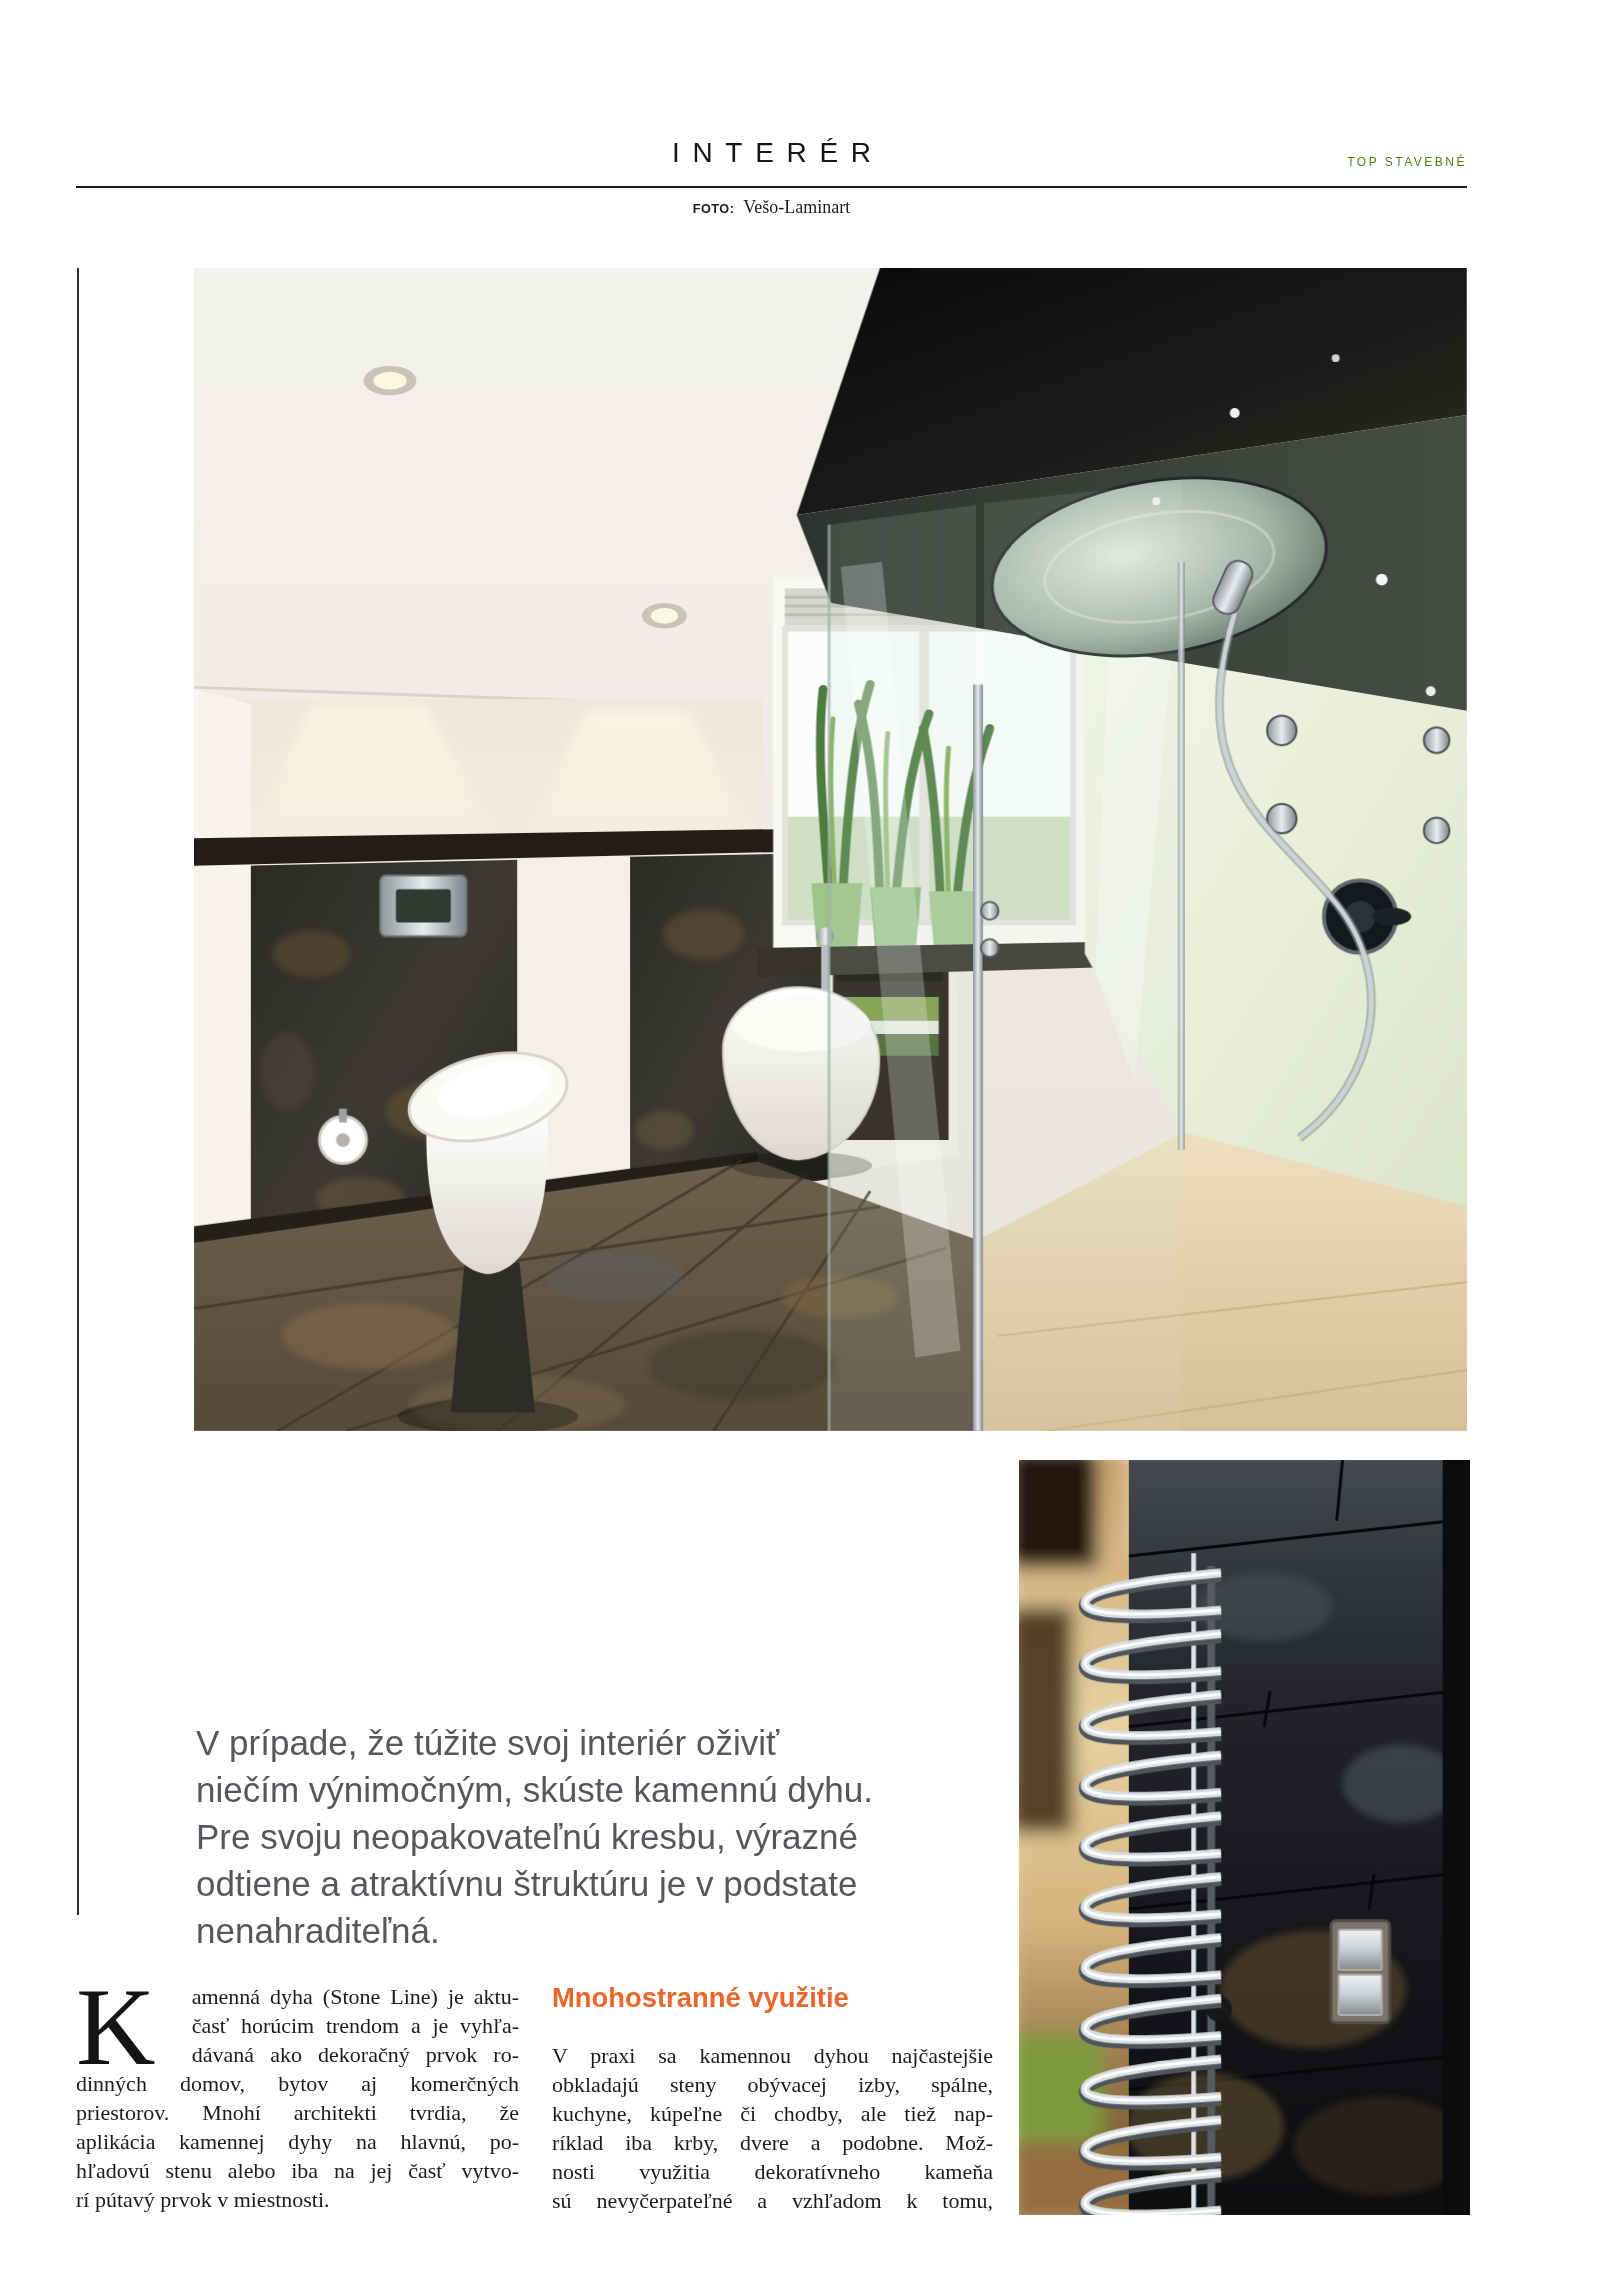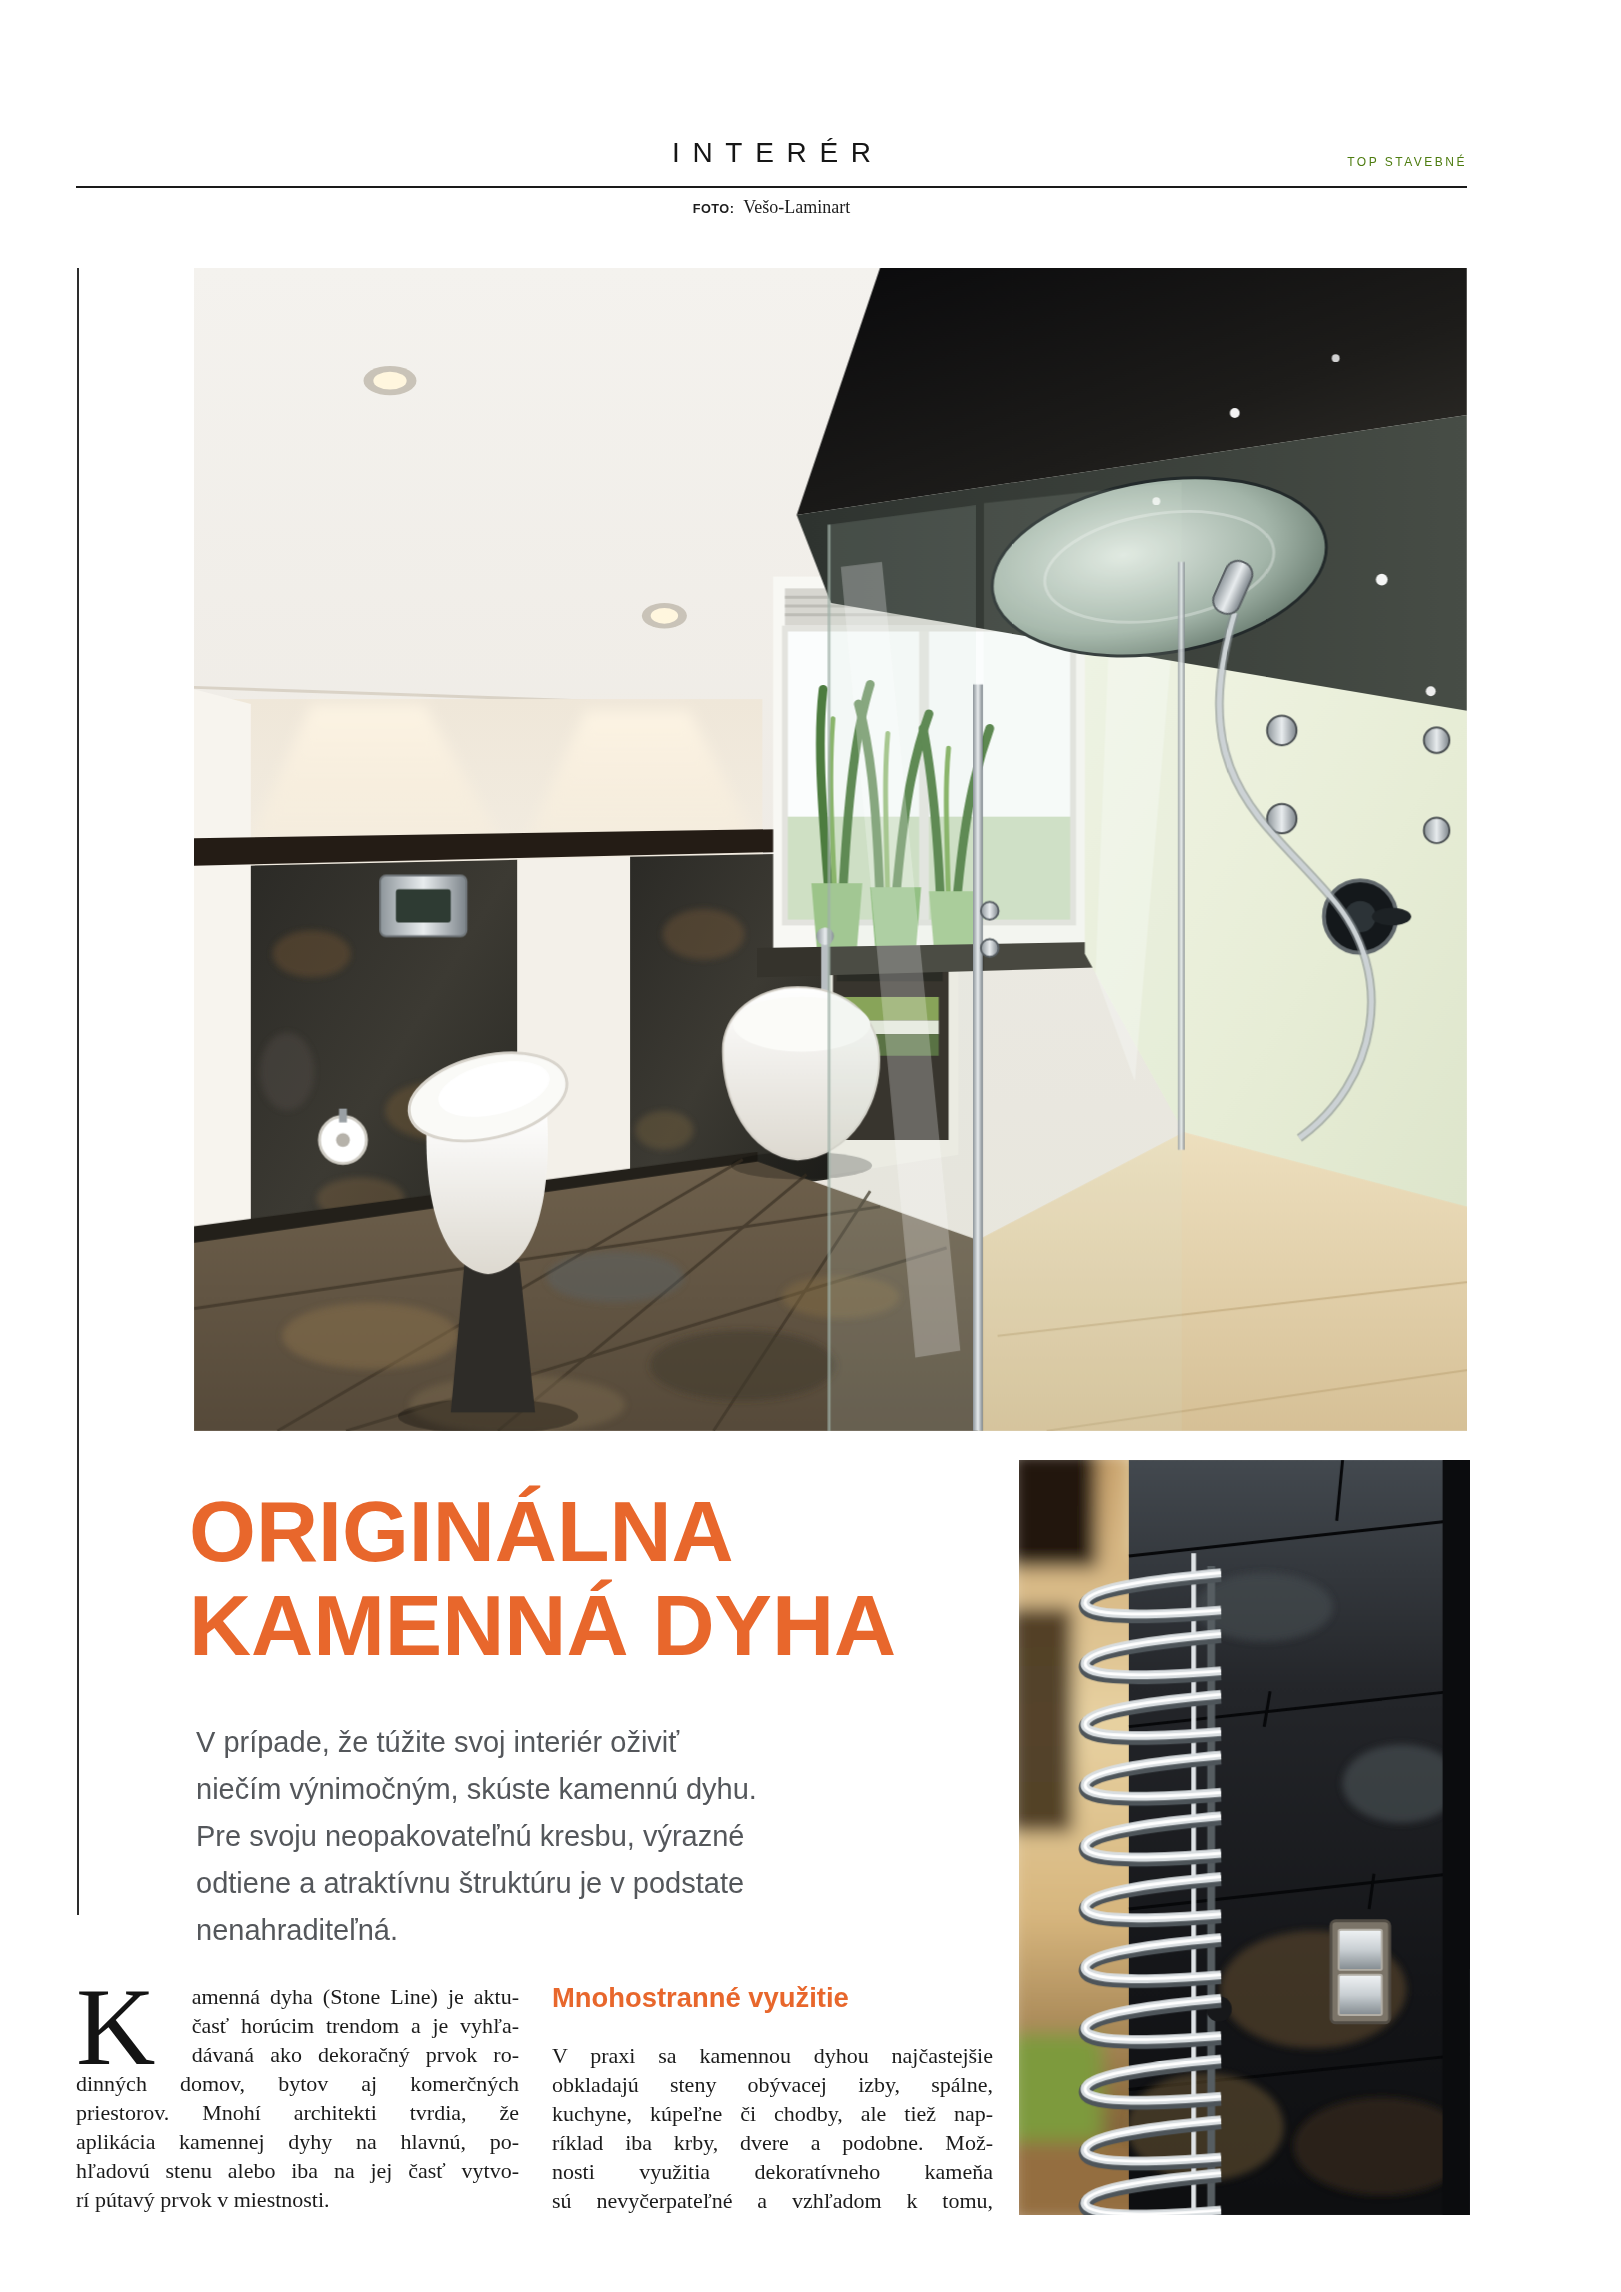--- a/index.html
+++ b/index.html
@@ -20,21 +20,21 @@
   .vrule{position:absolute;left:77px;top:268px;width:2px;height:1647px;background:#2d2d2d;}
 
   .main-photo{position:absolute;left:194px;top:268px;width:1273px;height:1163px;}
   .side-photo{position:absolute;left:1019px;top:1460px;width:451px;height:755px;}
   .main-photo svg,.side-photo svg{display:block;width:100%;height:100%;}
 
   .headline{position:absolute;left:189px;top:1484px;width:843px;color:var(--accent,#e8672c);}
   .hl-line{font-weight:700;font-size:86px;line-height:94px;letter-spacing:0;white-space:nowrap;}
 
   .lead{position:absolute;left:196px;top:1719px;width:814px;color:var(--lead-text,#54575b);}
-  .lead-line{font-size:29px;line-height:47px;}
+  .lead-line{font-size:35px;line-height:47px;}
 
   .left-col{position:absolute;left:76px;top:1982px;width:443px;}
   .right-col{position:absolute;left:552px;top:1982px;width:441px;}
   .jline{font-family:"Liberation Serif",serif;font-size:22px;line-height:29px;color:var(--body-text,#1b1b1b);
          text-align:justify;text-align-last:justify;}
   .left-col .jline:last-child{text-align-last:left;}
   .dropcap{float:left;width:102px;height:84px;margin:2.9px 13.7px 0 0;
            font-family:"Liberation Serif",serif;font-size:110px;line-height:84px;color:#141414;}
   .subhead{font-weight:700;font-size:27.4px;line-height:31px;color:var(--accent,#e8672c);margin:0 0 28px 0;}
 </style>
@@ -292,24 +292,20 @@
         <polygon points="660,305 702,300 782,1105 736,1112" fill="#ffffff" opacity=".25"></polygon>
         <rect x="795" y="425" width="10" height="762" fill="url(#gChrome)"></rect>
         <rect x="1004" y="300" width="7" height="600" fill="url(#gChrome)" opacity=".85"></rect>
         <line x1="648" y1="262" x2="648" y2="1187" stroke="#9fb0a8" stroke-width="3" opacity=".7"></line>
         <circle cx="812" cy="656" r="9" fill="url(#gChrome)" stroke="#596065" stroke-width="2"></circle>
         <circle cx="812" cy="694" r="9" fill="url(#gChrome)" stroke="#596065" stroke-width="2"></circle>
       </g>
     </svg>
   </div>
 
-  <div class="headline">
-      <div class="hl-line">ORIGINÁLNA</div>
-      <div class="hl-line">KAMENNÁ DYHA</div>
-    </div>
 
   <div class="lead">
       <div class="lead-line">V prípade, že túžite svoj interiér oživiť</div>
       <div class="lead-line">niečím výnimočným, skúste kamennú dyhu.</div>
       <div class="lead-line">Pre svoju neopakovateľnú kresbu, výrazné</div>
       <div class="lead-line">odtiene a atraktívnu štruktúru je v podstate</div>
       <div class="lead-line">nenahraditeľná.</div>
     </div>
 
   <div class="left-col">

